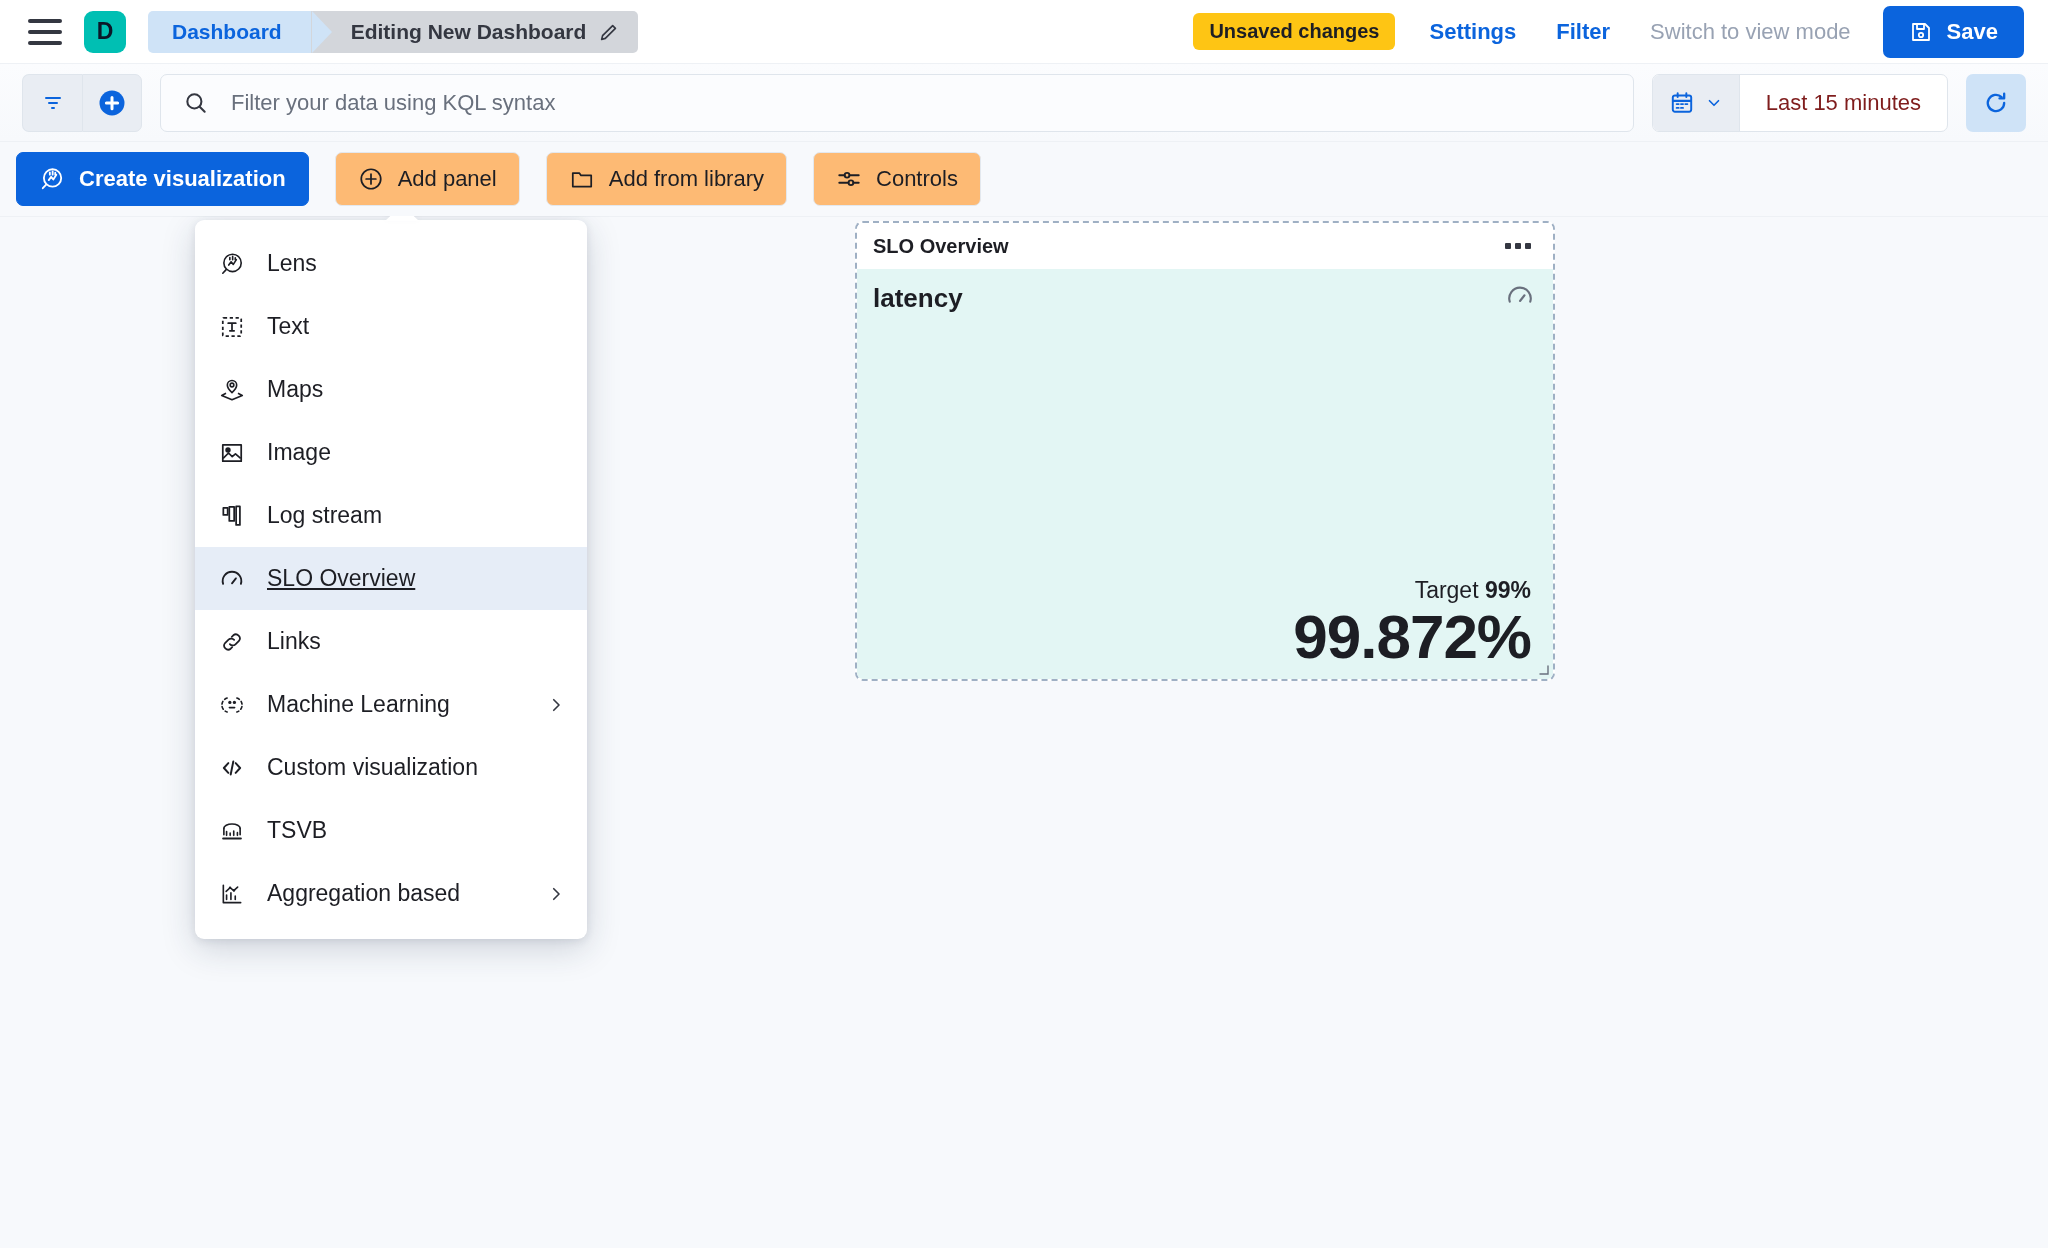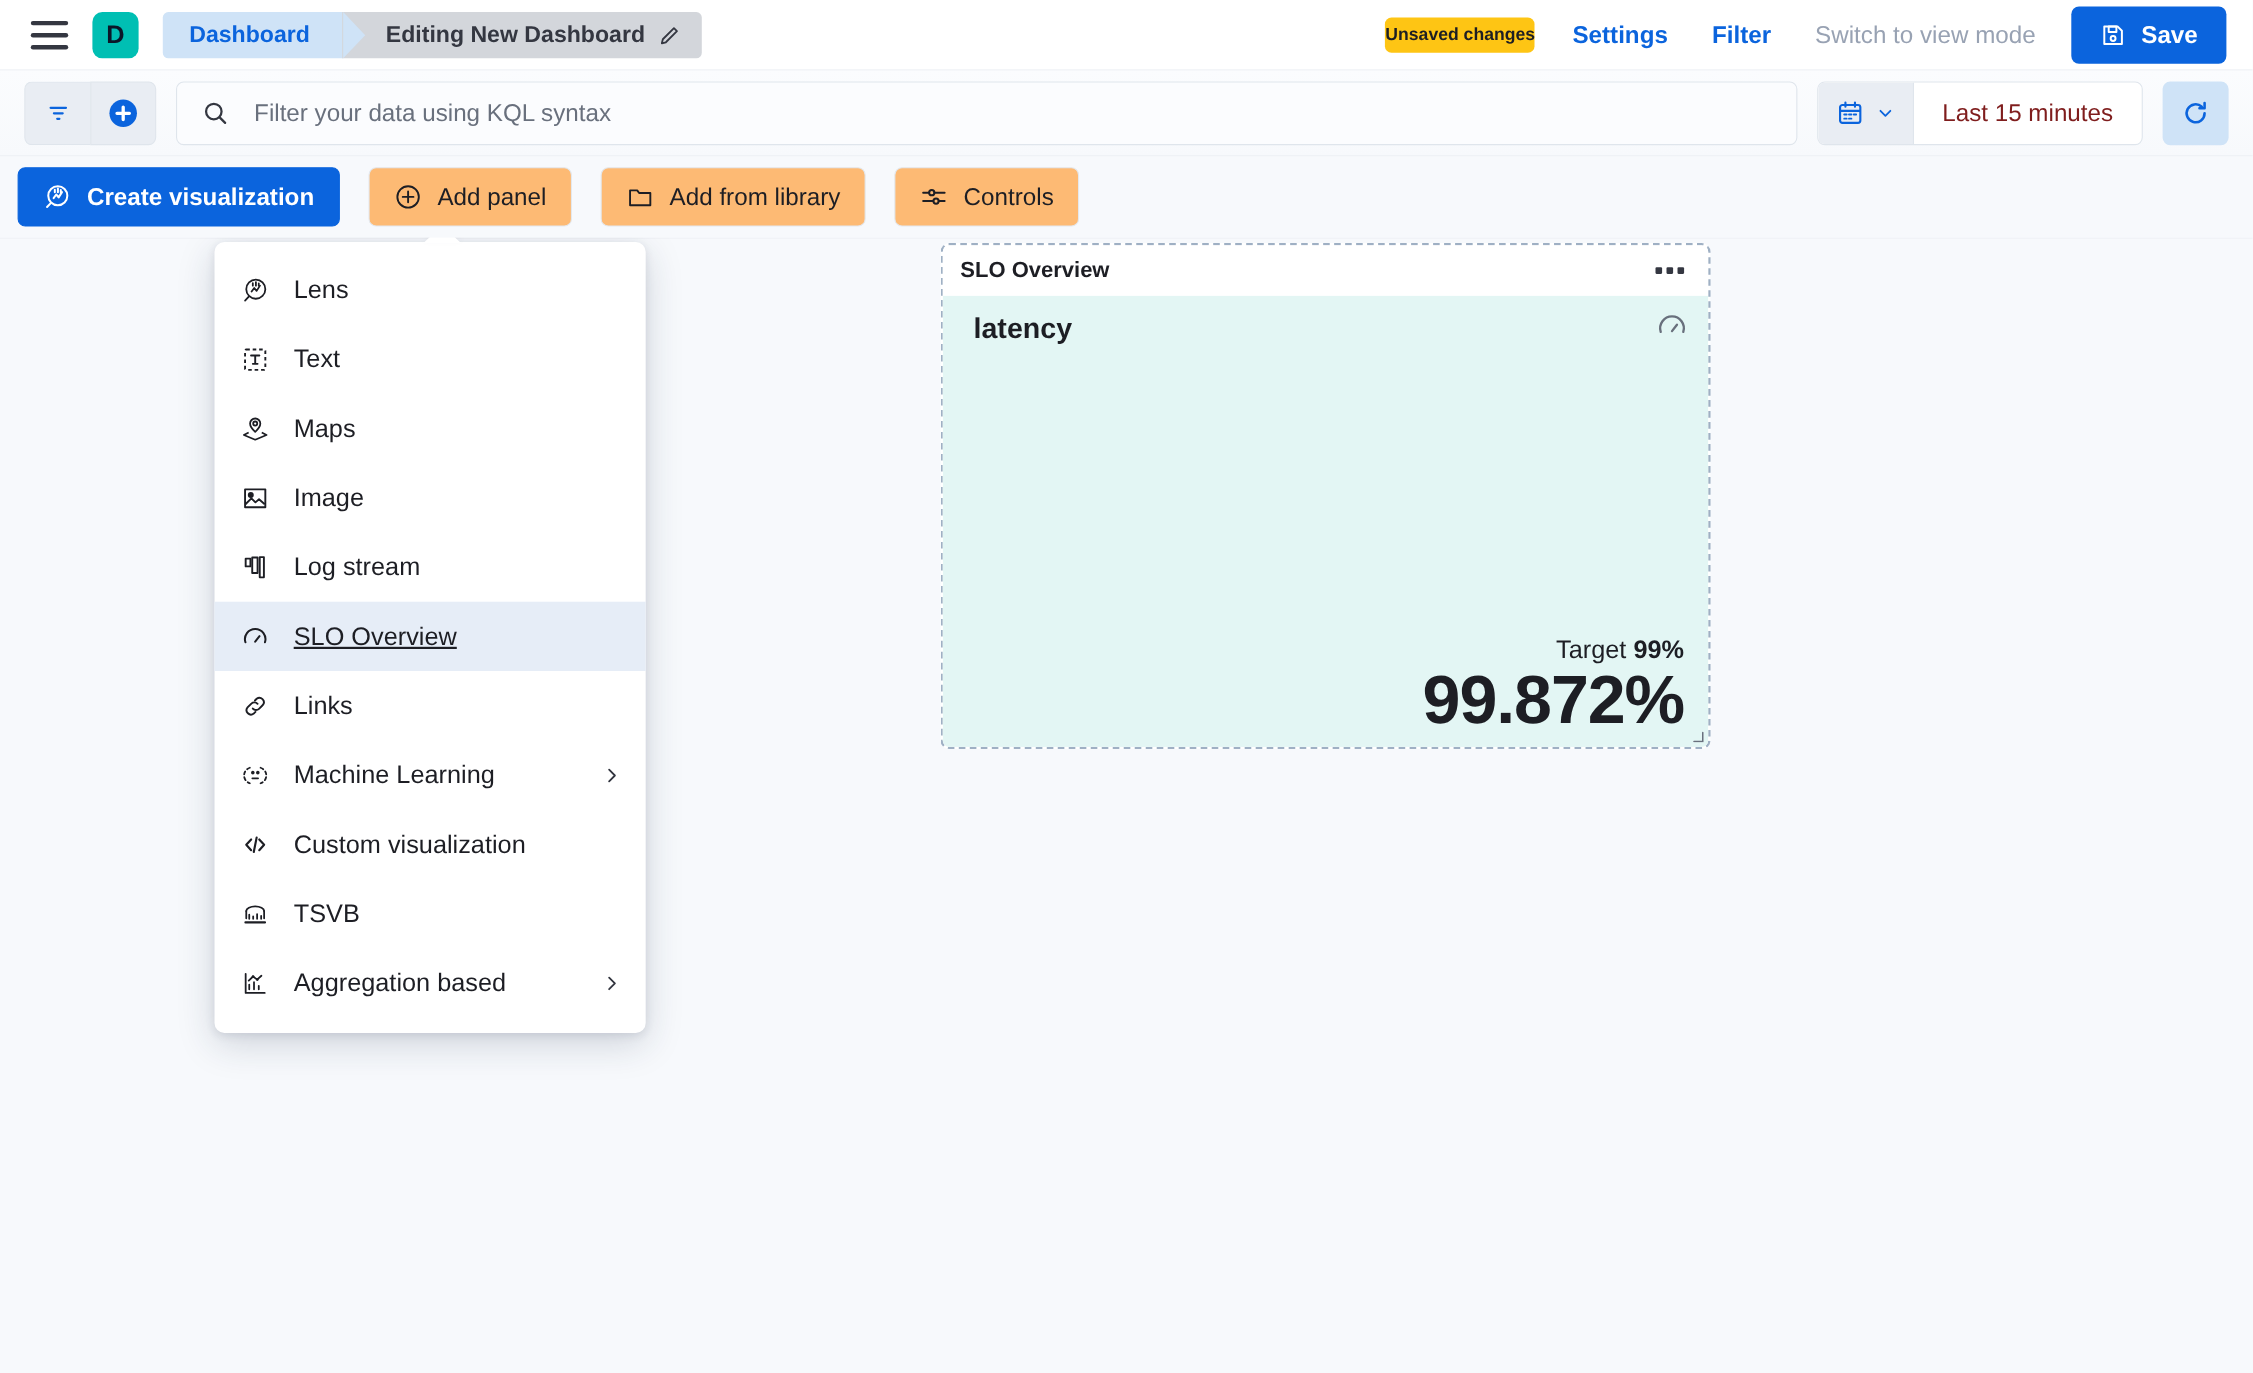--- a/index.html
+++ b/index.html
@@ -75,22 +75,22 @@
   .pencil-icon { width: 22px; height: 22px; display:inline-block; }
 
   .header-right {
     margin-left: auto;
     display: flex; align-items: center; gap: 0;
   }
   .unsaved-badge {
     background: #fec514;
     color: #1d1e24;
     font-weight: 700;
-    font-size: 16px;
-    padding: 7px 0;
+    font-size: 20px;
+    padding: 7px 16px;
     border-radius: 6px;
     margin-right: 34px;
     white-space: nowrap;
   }
   .hdr-link {
     font-size: 22px; font-weight: 700; color: #0b64dd;
     margin-right: 40px; cursor: pointer; white-space: nowrap;
   }
   .hdr-link.muted { color: #98a2b3; font-weight: 400; margin-right: 32px; }
   .save-btn {
@@ -257,21 +257,21 @@
     background: #fff;
   }
   .panel-title { font-size: 20px; font-weight: 700; color: #1d1e24; }
   .panel-menu { margin-left: auto; display: flex; gap: 4px; cursor: pointer; padding: 6px; }
   .panel-menu i { display:block; width: 6px; height: 6px; background: #343741; border-radius: 1px; }
 
   .panel-body {
     position: relative;
     height: calc(100% - 46px);
     background: #e3f6f4;
-    padding: 14px 22px 16px 28px;
+    padding: 14px 22px 16px 16px;
   }
   .slo-name { font-size: 26px; font-weight: 700; color: #1d1e24; }
   .gauge-icon { position: absolute; right: 18px; top: 12px; width: 30px; height: 30px; }
   .slo-footer {
     position: absolute; right: 22px; bottom: 10px;
     text-align: right;
   }
   .slo-target { font-size: 23px; color: #1d1e24; }
   .slo-target b { font-weight: 700; }
   .slo-value { font-size: 62px; font-weight: 700; color: #1d1e24; line-height: 1.05; letter-spacing: -1px; }

